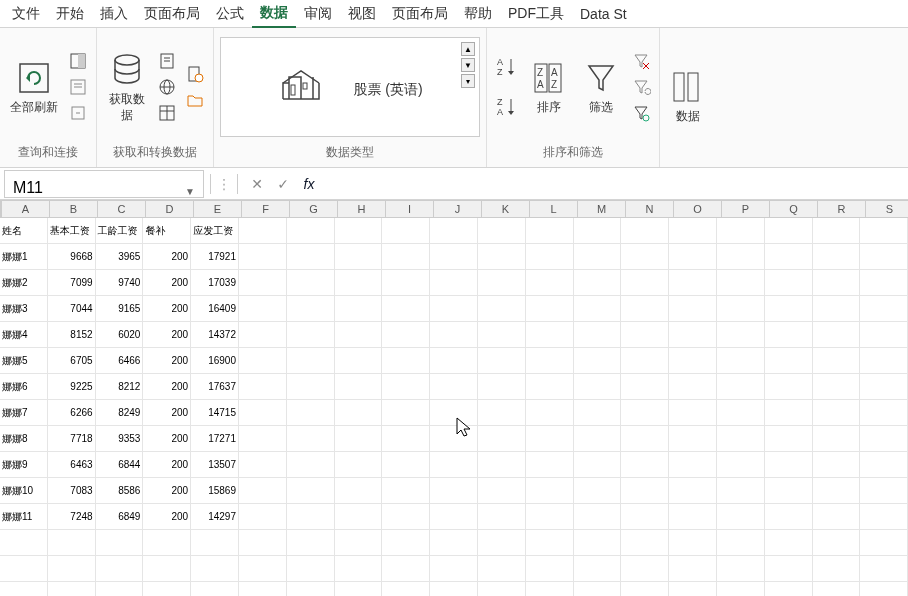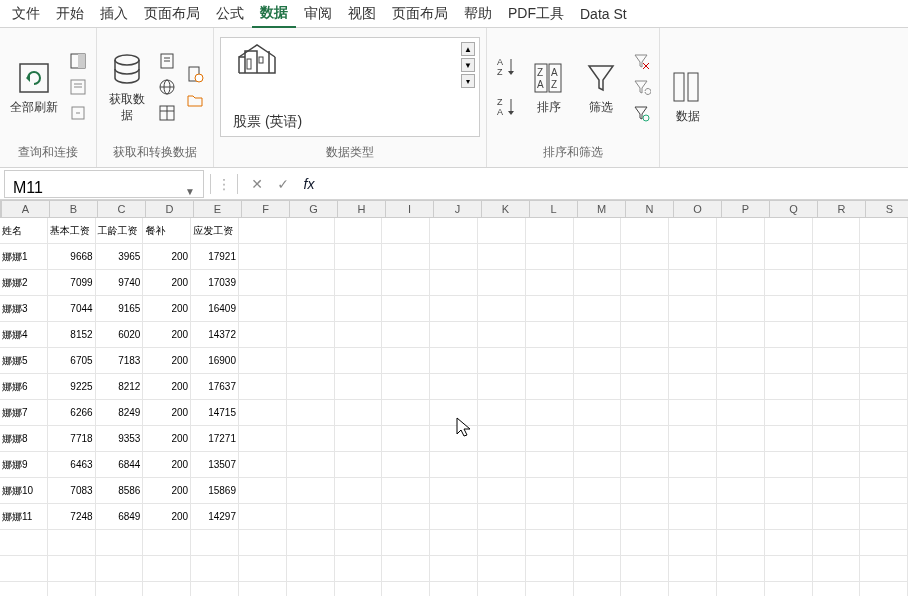--- a/index.html
+++ b/index.html
@@ -13,21 +13,21 @@
     
     .ribbon { display: flex; height: 140px; border-bottom: 1px solid #d4d4d4; background: #fafafa; }
     .group { display: flex; flex-direction: column; align-items: center; padding: 4px 6px; border-right: 1px solid #e0e0e0; justify-content: space-between; }
     .group-content { display: flex; align-items: center; gap: 4px; flex: 1; }
     .group-label { font-size: 12px; color: #666; padding: 2px 0; }
     .big-btn { display: flex; flex-direction: column; align-items: center; gap: 2px; padding: 2px 4px; cursor: pointer; }
     .big-btn .label { font-size: 12px; color: #333; text-align: center; line-height: 1.3; }
     .small-btns { display: flex; flex-direction: column; gap: 2px; }
     .small-btn { width: 24px; height: 24px; display: flex; align-items: center; justify-content: center; cursor: pointer; }
     .datatype-box { display: flex; align-items: center; border: 1px solid #ccc; padding: 8px 12px; gap: 8px; width: 260px; height: 100px; position: relative; background: #fff; }
-    .datatype-content { display: flex; flex-direction: column; align-items: flex-start; justify-content: center; width: 100%; gap: 28px; }
+    .datatype-content { display: flex; flex-direction: row; align-items: center; justify-content: center; width: 100%; gap: 28px; }
     .datatype-label { font-size: 14px; color: #333; margin-top: 6px; }
     .datatype-arrows { display: flex; flex-direction: column; gap: 2px; position: absolute; right: 4px; top: 4px; }
     .arrow-btn { width: 14px; height: 14px; border: 1px solid #aaa; font-size: 8px; display: flex; align-items: center; justify-content: center; cursor: pointer; background: #f0f0f0; }
     
     
     .formula-row { display: flex; align-items: center; height: 32px; border-bottom: 1px solid #d4d4d4; }
     .name-box { width: 200px; height: 28px; border: 1px solid #ccc; padding: 0 8px; font-size: 16px; display: flex; align-items: flex-end; justify-content: space-between; margin: 2px 4px; }
     .name-box-dd { font-size: 10px; color: #666; cursor: pointer; }
     .fbar-btns { display: flex; gap: 4px; padding: 0 6px; }
     .fbar-btn { width: 22px; height: 22px; display: flex; align-items: center; justify-content: center; cursor: pointer; color: #888; font-size: 14px; }
@@ -406,21 +406,21 @@
       <div class="cell cN"></div>
       <div class="cell cO"></div>
       <div class="cell cP"></div>
       <div class="cell cQ"></div>
       <div class="cell cR"></div>
       <div class="cell cS"></div>
     </div>
     <div class="row">
       <div class="cell cA">娜娜5</div>
       <div class="cell cB num">6705</div>
-      <div class="cell cC num">7183</div>
+      <div class="cell cC num">6466</div>
       <div class="cell cD num">200</div>
       <div class="cell cE num">16900</div>
       <div class="cell cF"></div>
       <div class="cell cG"></div>
       <div class="cell cH"></div>
       <div class="cell cI"></div>
       <div class="cell cJ"></div>
       <div class="cell cK"></div>
       <div class="cell cL"></div>
       <div class="cell cM"></div>

